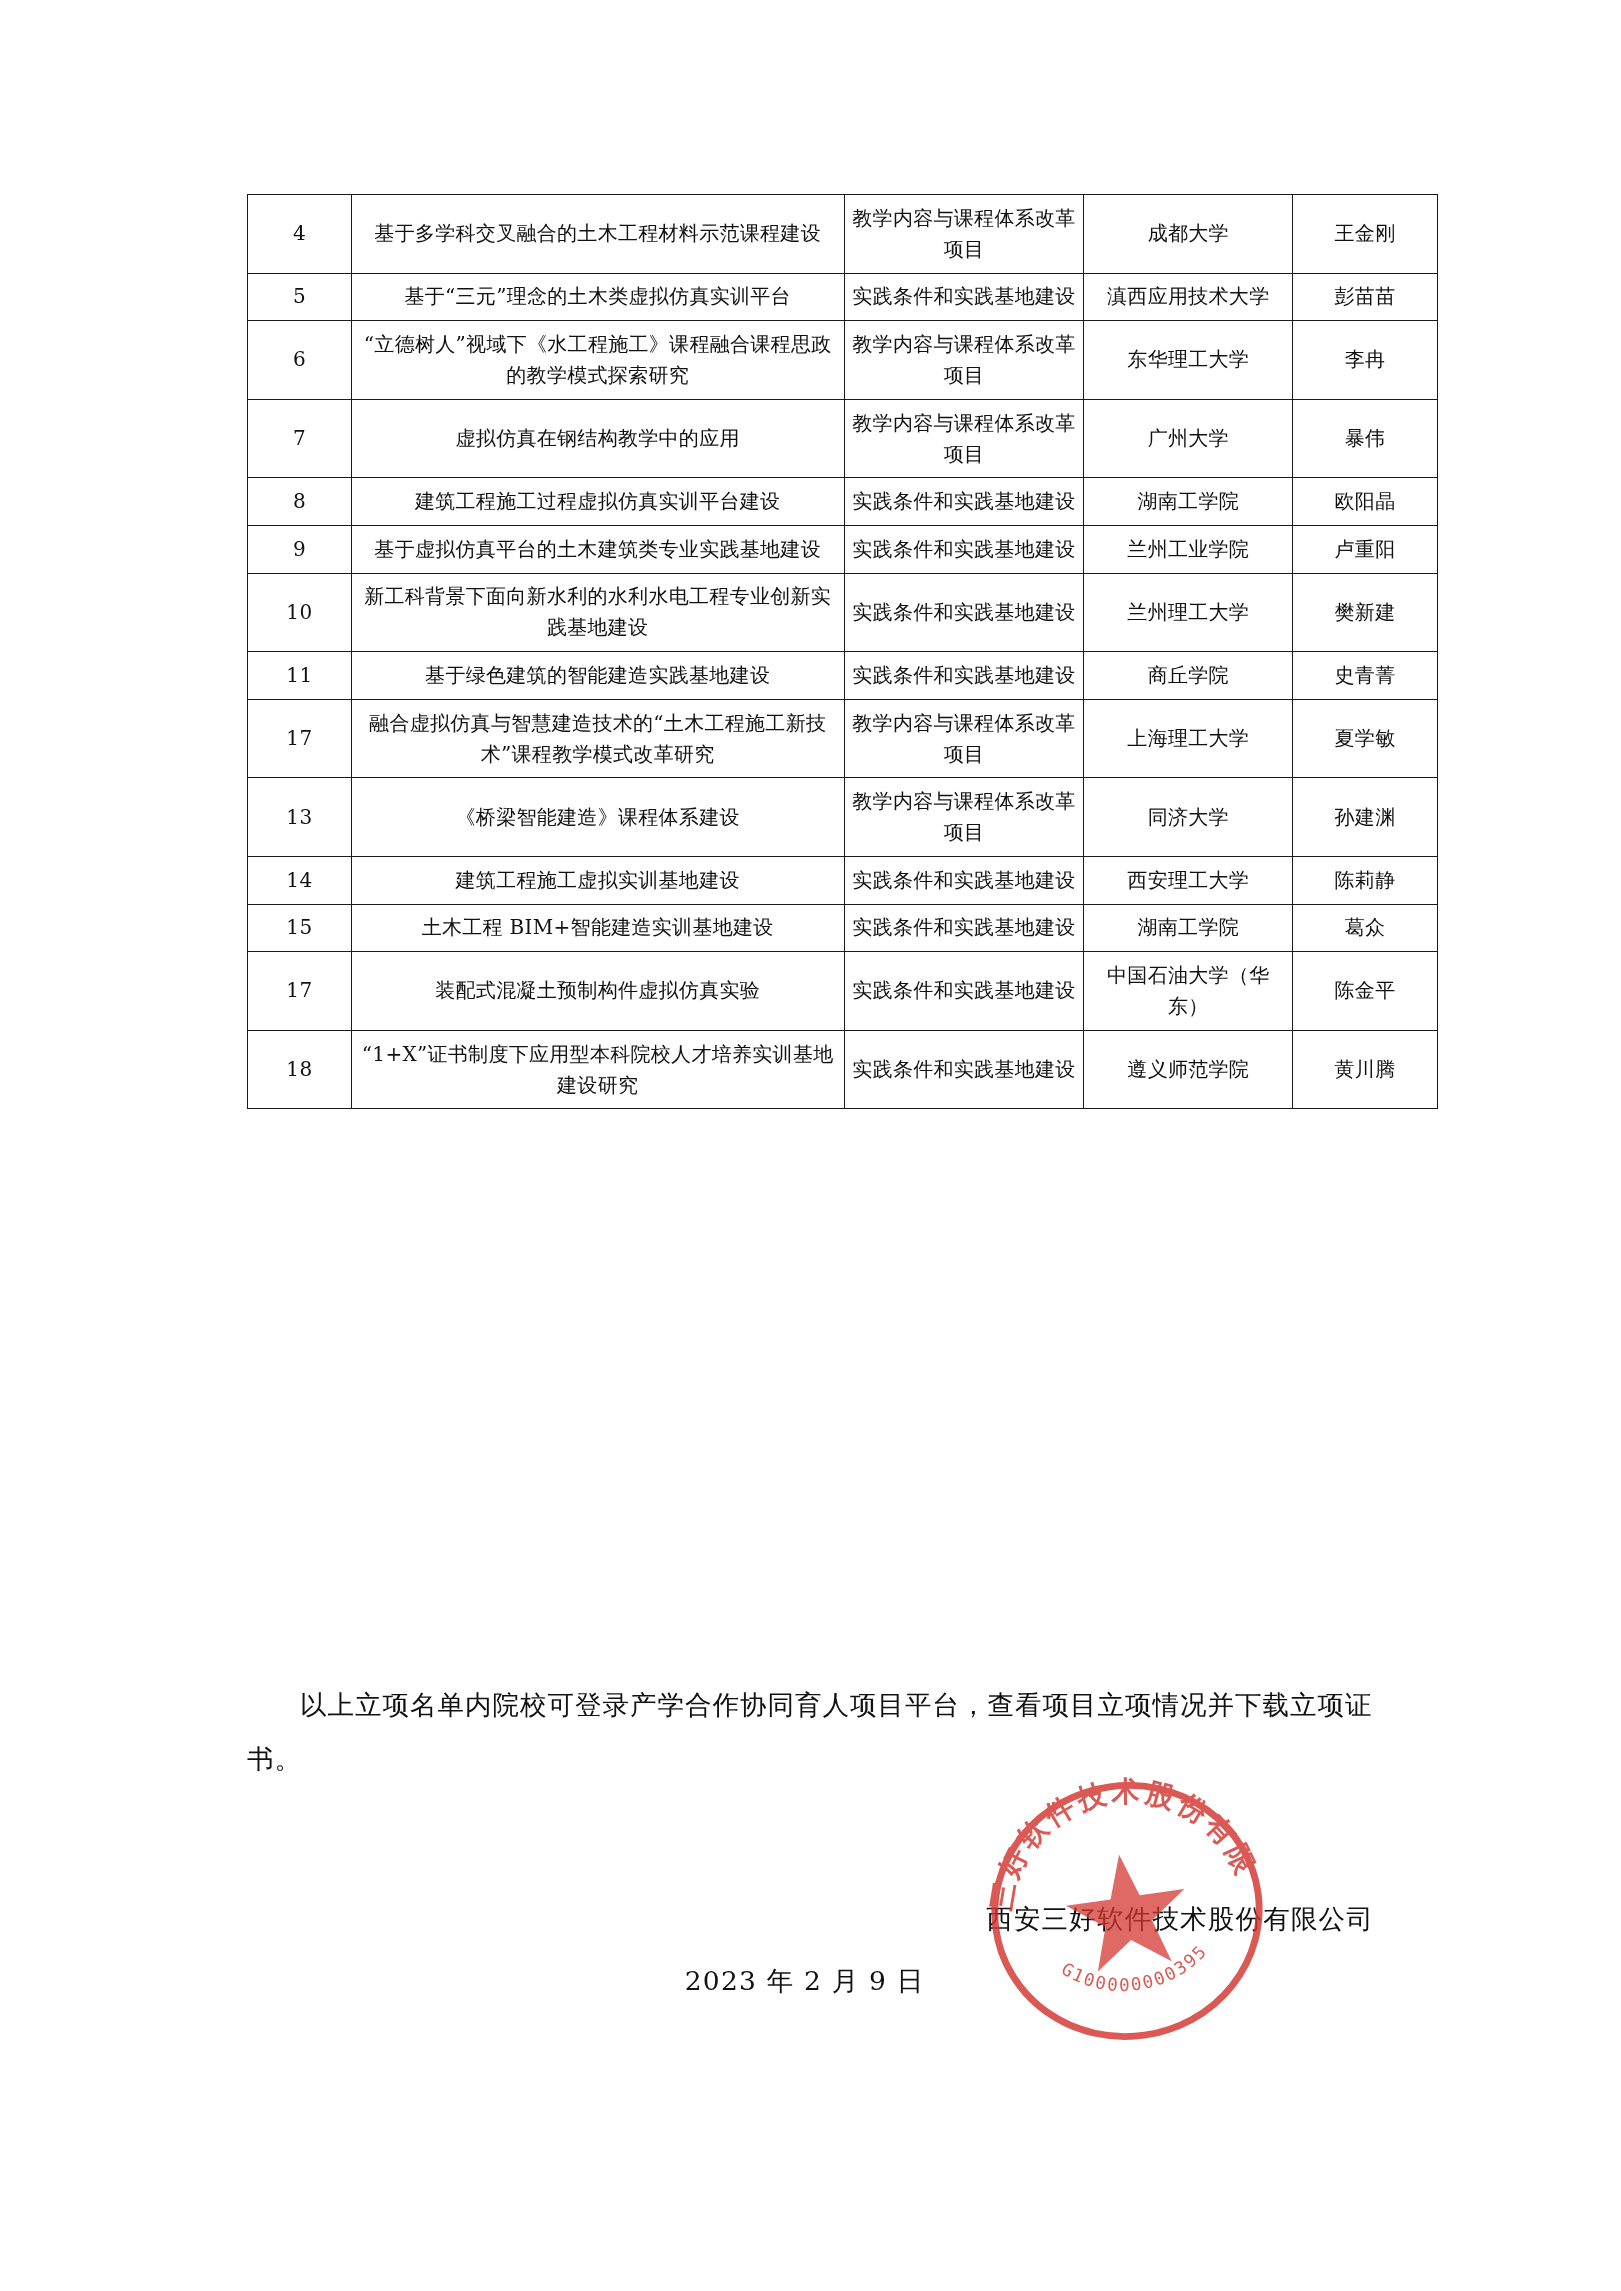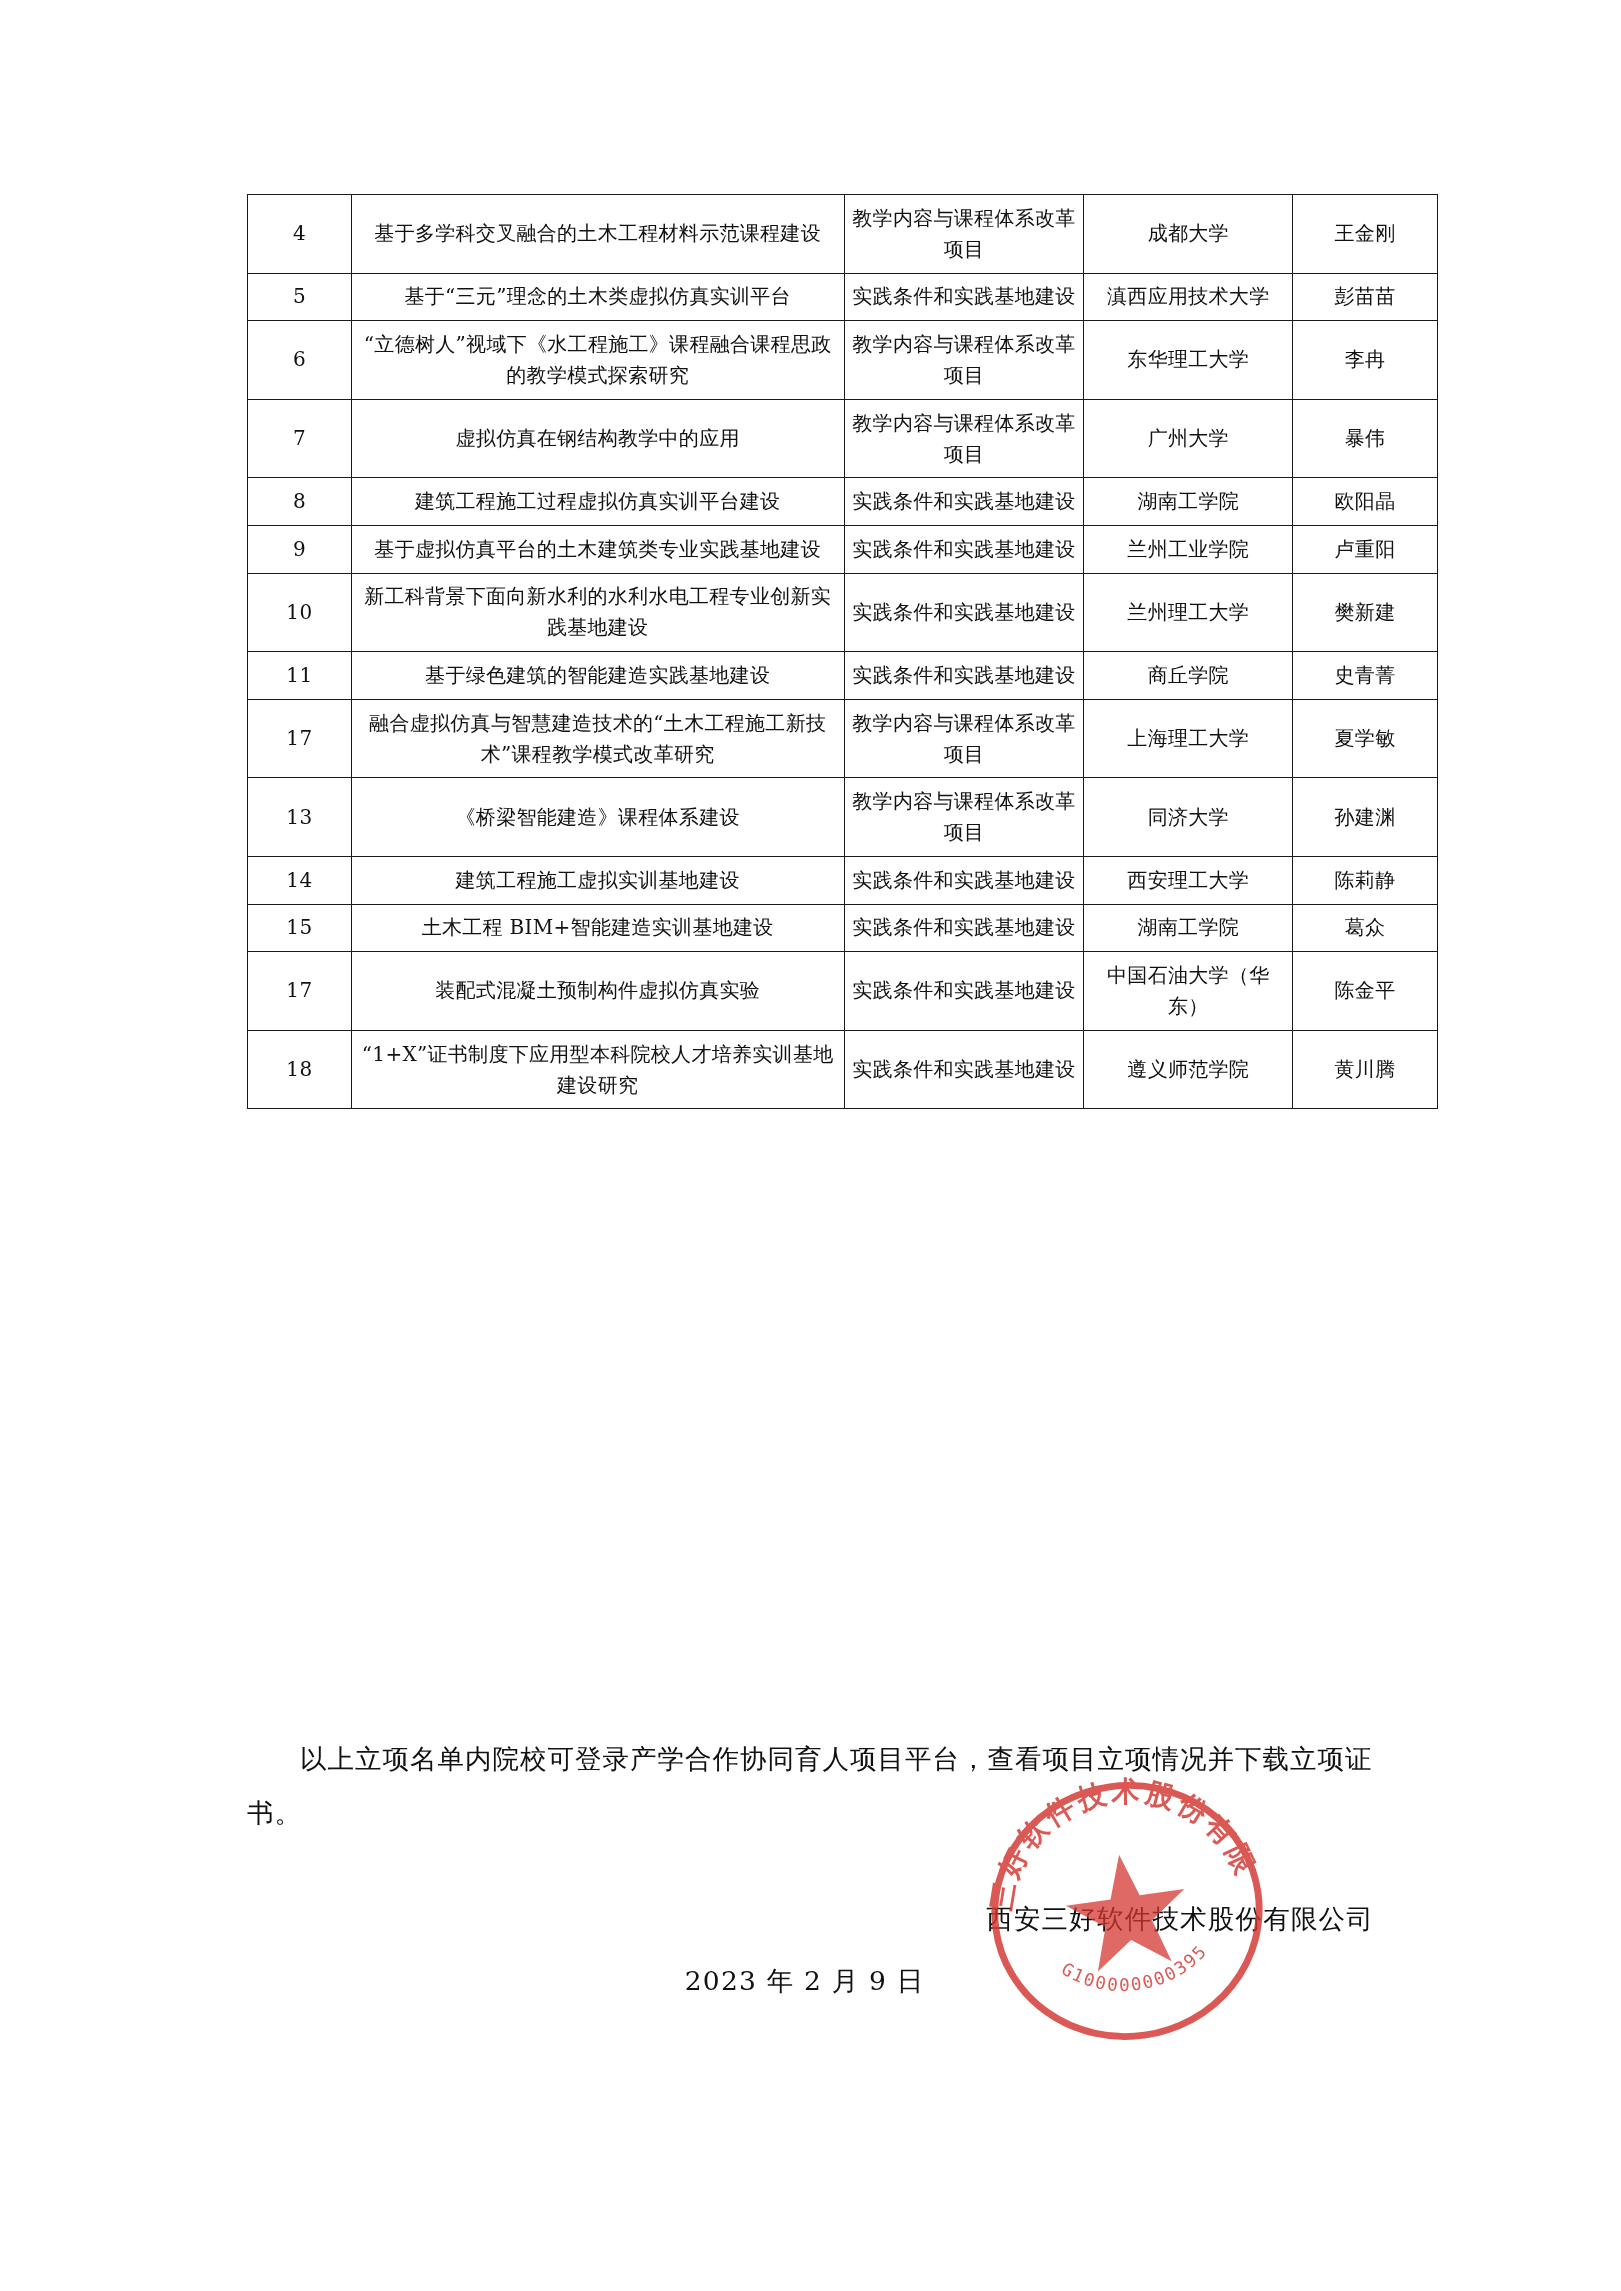--- a/index.html
+++ b/index.html
@@ -46,21 +46,21 @@
 
   .cell-no { font-size: 20.6px; }
   .cell-name { text-align: center; }
   .cell-type { text-align: center; }
   .cell-school { text-align: center; }
   .cell-person { text-align: center; white-space: nowrap; }
 
   .para {
     position: absolute;
     left: 247px;
-    top: 1732px;
+    top: 1678px;
     width: 1127px;
     font-size: 26.5px;
     line-height: 2.05;
     text-indent: 2em;
     letter-spacing: 1px;
   }
   .signature {
     position: absolute;
     left: 247px;
     top: 1901px;

